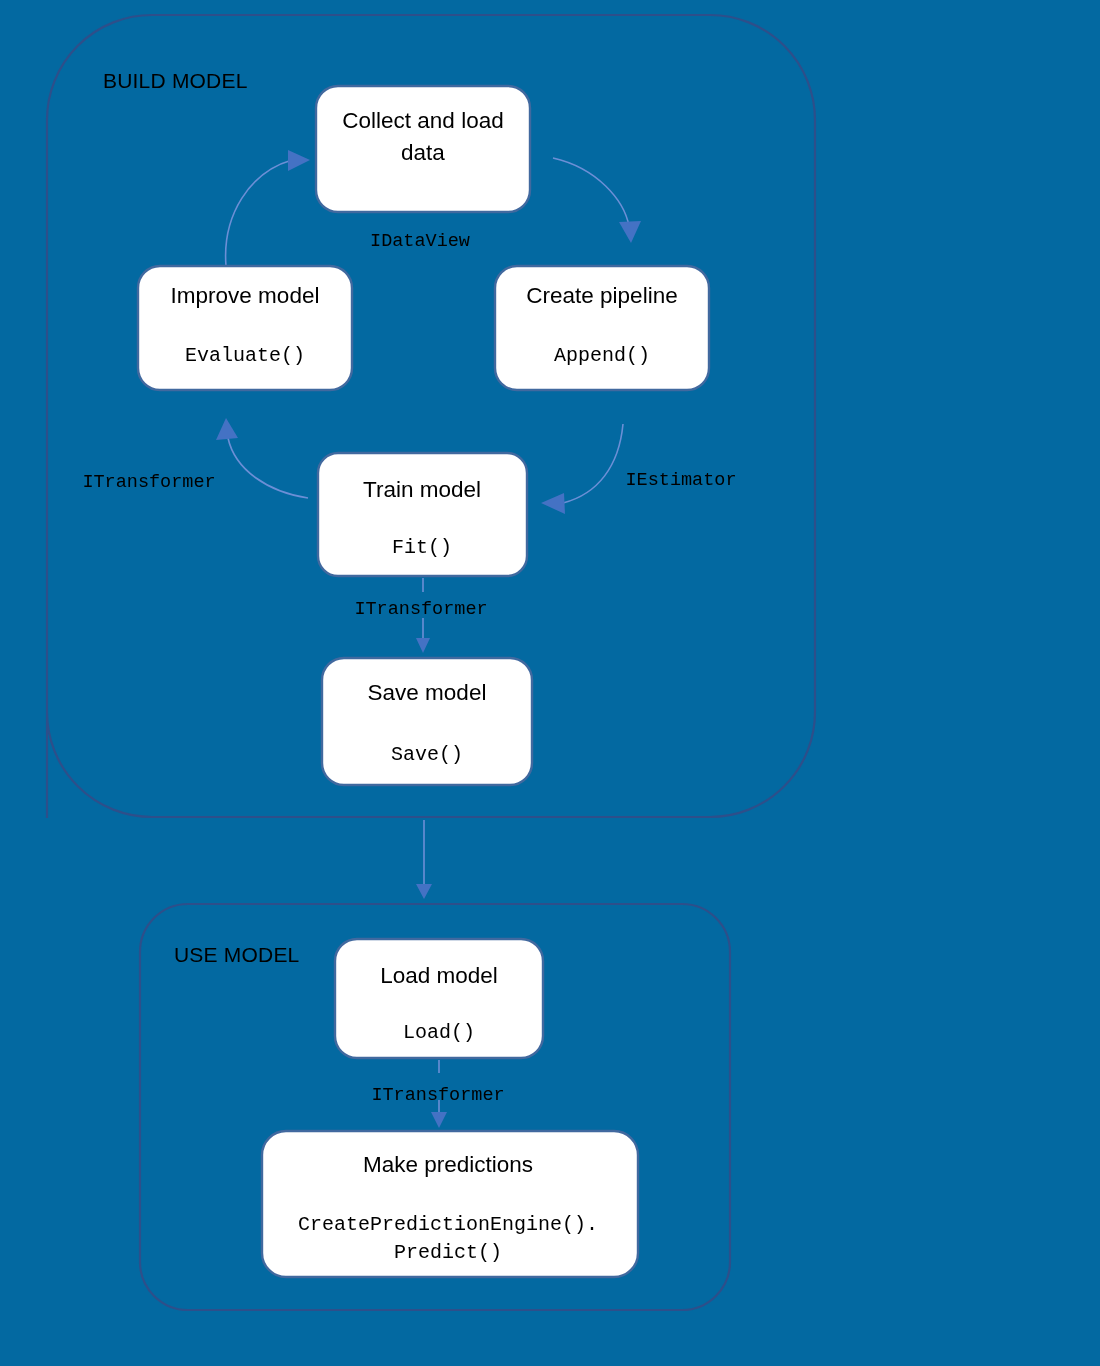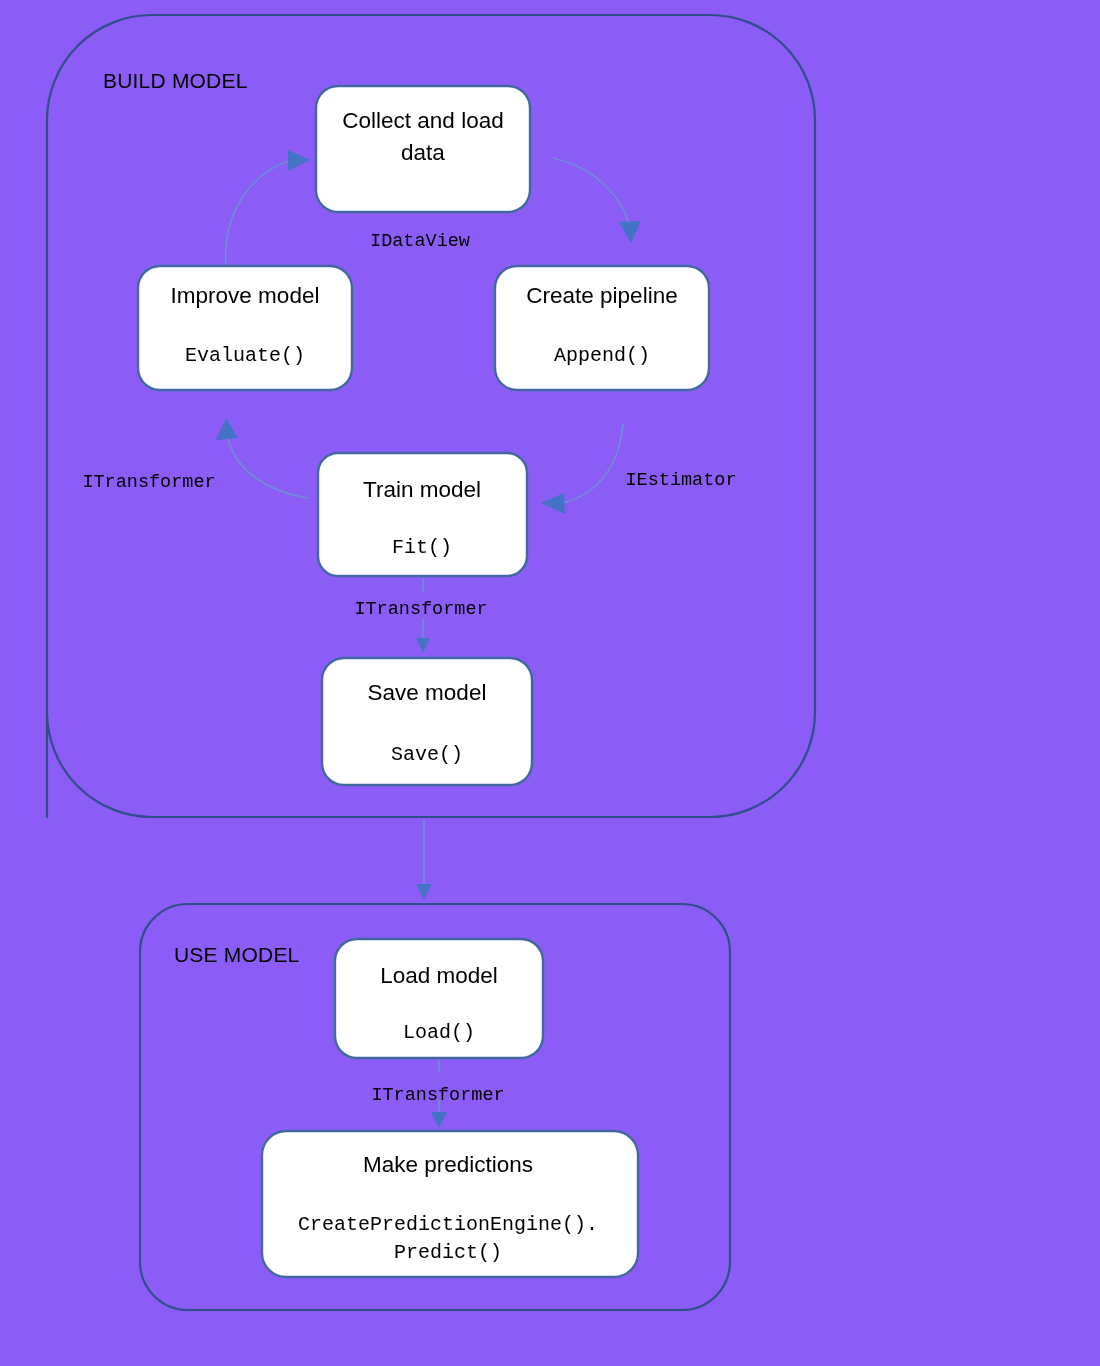--- a/index.html
+++ b/index.html
@@ -10,21 +10,21 @@
   body {
     width: 1100px;
     height: 1366px;
     font-family: "Liberation Sans", sans-serif;
     overflow: hidden;
   }
   #stage {
     position: relative;
     width: 1100px;
     height: 1366px;
-    background: #8b5cf6;
+    background: #0369a1;
   }
   #diagram {
     position: absolute;
     left: 0;
     top: 0;
     width: 1100px;
     height: 1366px;
   }
   .grp-border {
     fill: none;

